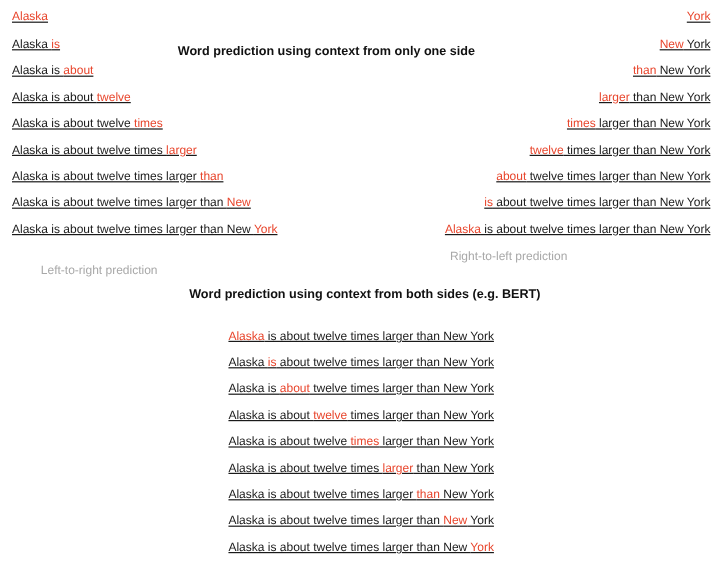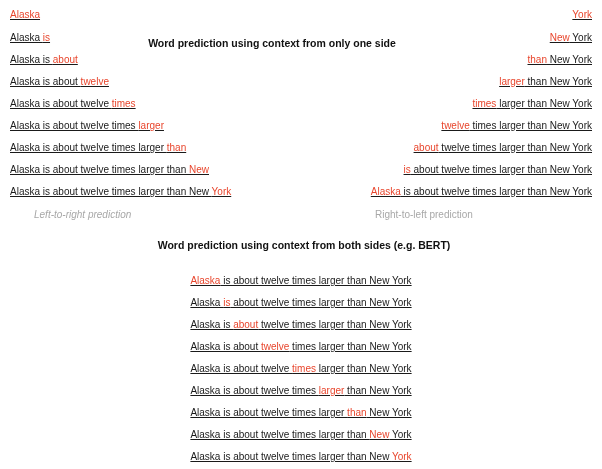--- a/index.html
+++ b/index.html
@@ -121,21 +121,21 @@
   <div class="row right-col" style="top:142px;">
     <span class="hl">about</span><span> twelve times larger than New York</span>
   </div>
   <div class="row right-col" style="top:164px;">
     <span class="hl">is</span><span> about twelve times larger than New York</span>
   </div>
   <div class="row right-col" style="top:186px;">
     <span class="hl">Alaska</span><span> is about twelve times larger than New York</span>
   </div>
 
-  <div class="caption left-cap" style="top:209px;font-style:italic;">Left-to-right  prediction</div>
+  <div class="caption left-cap" style="top:220px;">Left-to-right  prediction</div>
   <div class="caption right-cap" style="top:209px;">Right-to-left prediction</div>
 
   <div class="title" style="top:239px;padding-left:32px;">Word prediction using context from both sides (e.g. BERT)</div>
 
   <div class="row center-col" style="top:275px;">
     <span></span><span class="hl">Alaska</span><span> is about twelve times larger than New York</span>
   </div>
   <div class="row center-col" style="top:297px;">
     <span>Alaska </span><span class="hl">is</span><span> about twelve times larger than New York</span>
   </div>

